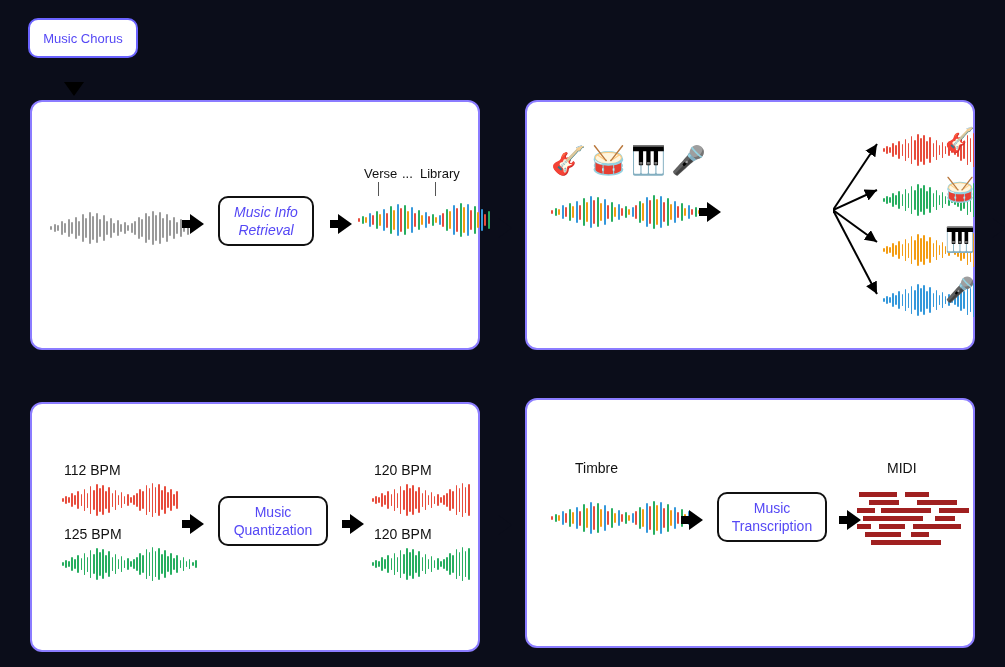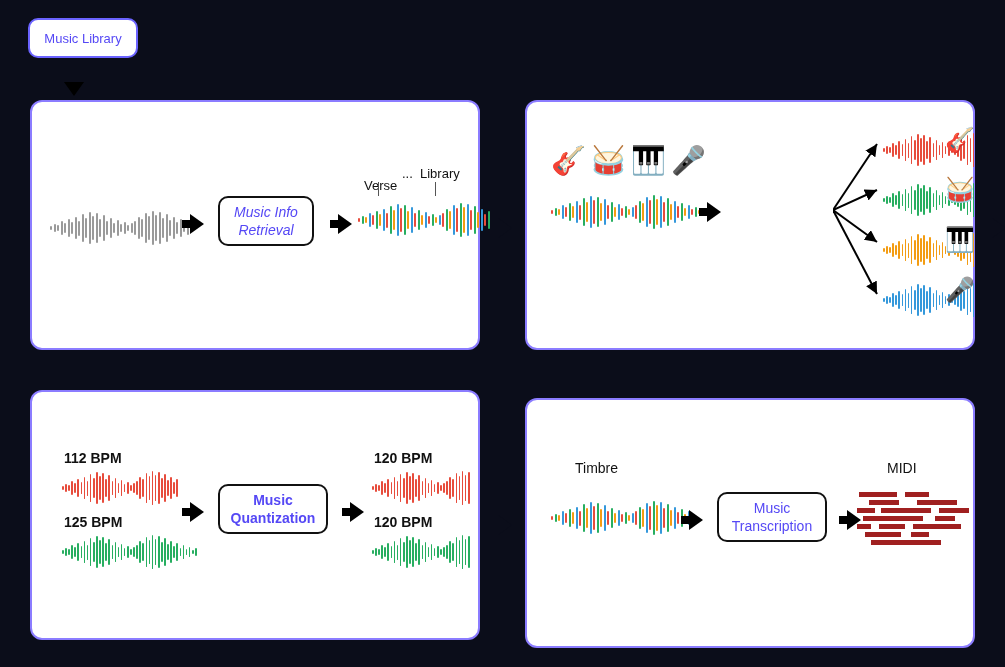--- a/index.html
+++ b/index.html
@@ -30,21 +30,21 @@
     position: absolute;
     width: 450px;
     height: 250px;
     background: #fff;
     border: 2px solid #8b7cff;
     border-radius: 12px;
     padding: 10px;
   }
   .card.c1 { top: 100px; left: 30px; }
   .card.c2 { top: 100px; left: 525px; }
-  .card.c3 { top: 390px; left: 30px; font-weight: bold; }
+  .card.c3 { top: 402px; left: 30px; }
   .card.c4 { top: 398px; left: 525px; }
   .proc-box {
     position: absolute;
     border: 2px solid #111;
     border-radius: 10px;
     background: #fff;
     display: flex;
     align-items: center;
     justify-content: center;
     text-align: center;
@@ -99,21 +99,21 @@
   .midi-blk div {
     position:absolute;
     height:5px;
     background:#a02020;
   }
 </style>
 </head>
 <body>
 
 <div class="lib-box">
-  <span>Music Library</span>
+  <span>Music Chorus</span>
 </div>
 
 <div style="position:absolute;top:70px;left:70px;">
   <div style="width:8px;height:12px;background:#0b0d1a;"></div>
   <div style="width:0;height:0;border-left:10px solid transparent;border-right:10px solid transparent;border-top:14px solid #000;margin-left:-6px;"></div>
 </div>
 
 <div class="card c1">
 
   <div id="wave-grey" class="wave" style="position:absolute;top:108px;left:18px;">
@@ -161,21 +161,21 @@
 
   <div class="arrow" style="position:absolute;top:112px;left:158px;"></div>
 
   <div class="proc-box" style="top:94px;left:186px;width:96px;height:50px;">
     <span style="white-space:pre-line;font-style:italic;">Music Info
 Retrieval</span>
   </div>
 
   <div class="arrow" style="position:absolute;top:112px;left:306px;"></div>
 
-  <div class="txt small" style="position:absolute;top:76px;left:332px;">Verse</div>
+  <div class="txt small" style="position:absolute;top:64px;left:332px;">Verse</div>
   <div class="txt small" style="position:absolute;top:64px;left:370px;">...</div>
   <div class="txt small" style="position:absolute;top:64px;left:388px;">Library</div>
 
   <div style="position:absolute;top:80px;left:346px;width:1px;height:14px;background:#555;"></div>
   <div style="position:absolute;top:80px;left:403px;width:1px;height:14px;background:#555;"></div>
 
   <div id="wave-multi1" class="wave" style="position:absolute;top:100px;left:326px;">
       <span style="height: 4px; background: rgb(231, 76, 60);"></span>
       <span style="height: 8px; background: rgb(39, 174, 96);"></span>
       <span style="height: 6px; background: rgb(243, 156, 18);"></span>

